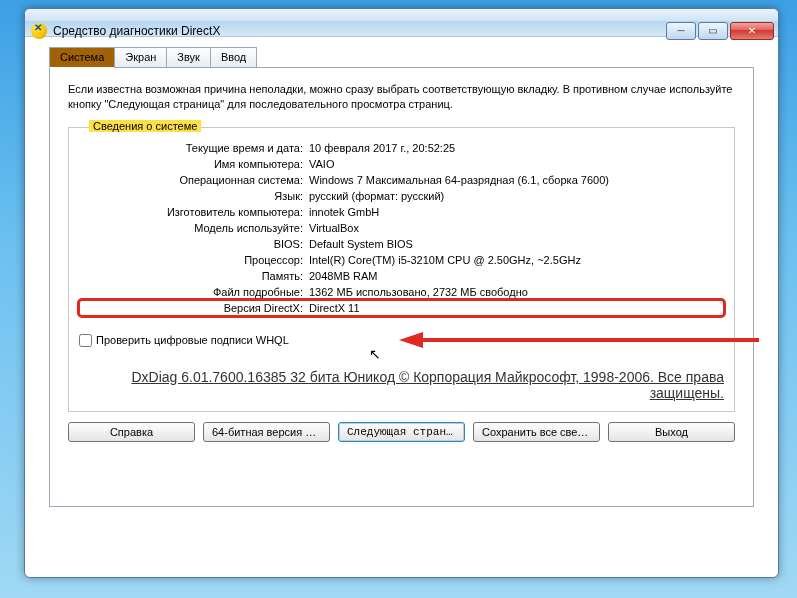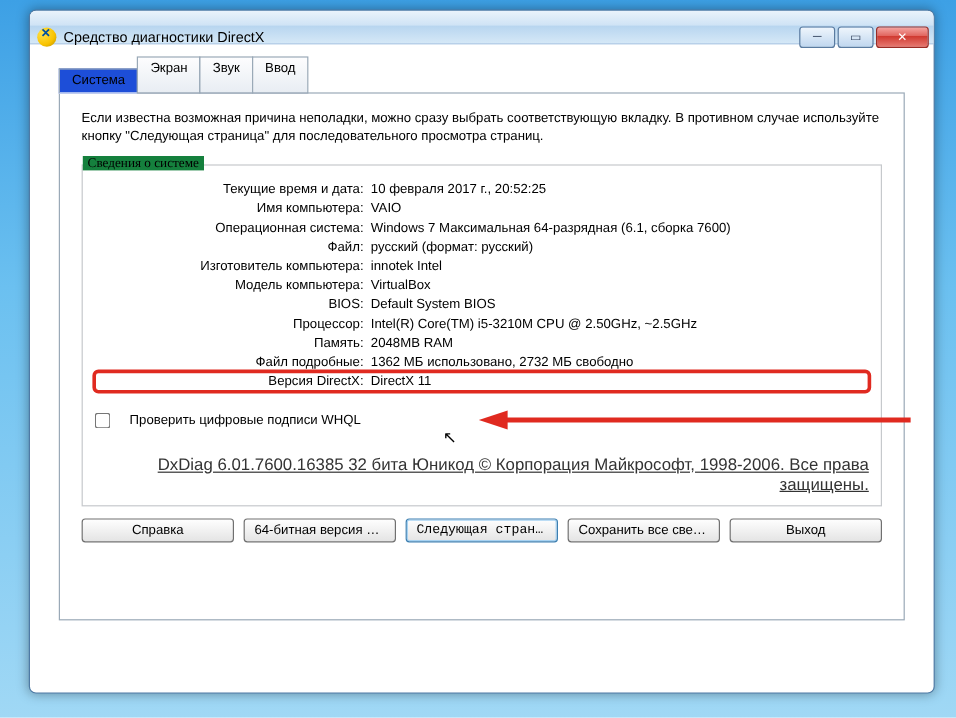--- a/index.html
+++ b/index.html
@@ -67,44 +67,42 @@
   }
   .tab {
     padding: 3px 10px 4px 10px;
     border:1px solid #9aa9b7;
     background:linear-gradient(to bottom,#fdfdfe,#e8edf3);
     font-size:11px;
     margin-right:-1px;
     cursor:pointer;
   }
   .tab.active {
-    background:#1d4ed8;
+    background:#a16207;
     border-bottom:1px solid #fff;
     font-weight:normal;
-    margin-top:10px;
   }
   .panel {
     border:1px solid #9aa9b7;
     padding: 14px 18px 14px 18px;
     background:#fff;
     min-height:440px;
     position:relative;
   }
   .intro { font-size:11px; margin-bottom:14px; line-height:1.4; }
   .fieldset {
     border:1px solid #c6c9cc;
     padding: 12px 10px 10px 10px;
     margin-top:8px;
     position:relative;
   }
   .fieldset-legend {
-    position:absolute; top:-8px; left:0;
-    background:#15803d; padding:0 4px;
+    position:absolute; top:-8px; left:20px;
+    background:#fde047; padding:0 4px;
     font-size:11px;
-    font-family:Liberation Serif, serif;
   }
   .sys-table { width:100%; }
   .sys-row { display:flex; padding:2px 0; }
   .sys-label { width:230px; text-align:right; padding-right:6px; }
   .sys-value { flex:1; text-align:left; }
   .highlight-row {
     outline:3px solid #e02a20;
     outline-offset:-1px;
     border-radius:3px;
     position:relative;
@@ -117,21 +115,21 @@
   }
   .arrow svg { width:100%; height:100%; }
   .cursor {
     position:absolute;
     left:300px; top:218px;
     font-size:14px; color:#000;
     pointer-events:none;
   }
   .check-row {
     margin-top:18px;
-    display:flex; align-items:center; gap:16px;
+    display:flex; align-items:center; gap:4px;
   }
   .check-row input { width:13px; height:13px; }
   .footer-text {
     text-align:right;
     font-size:14px;
     color:#333;
     margin-top:22px;
     text-decoration:underline;
   }
   .button-row {
@@ -197,29 +195,29 @@
           </div>
           <div class="sys-row">
             <div class="sys-label">Имя компьютера:</div>
             <div class="sys-value">VAIO</div>
           </div>
           <div class="sys-row">
             <div class="sys-label">Операционная система:</div>
             <div class="sys-value">Windows 7 Максимальная 64-разрядная (6.1, сборка 7600)</div>
           </div>
           <div class="sys-row">
-            <div class="sys-label">Файл:</div>
+            <div class="sys-label">Язык:</div>
             <div class="sys-value">русский (формат: русский)</div>
           </div>
           <div class="sys-row">
             <div class="sys-label">Изготовитель компьютера:</div>
-            <div class="sys-value">innotek Intel</div>
-          </div>
-          <div class="sys-row">
-            <div class="sys-label">Модель компьютера:</div>
+            <div class="sys-value">innotek GmbH</div>
+          </div>
+          <div class="sys-row">
+            <div class="sys-label">Модель используйте:</div>
             <div class="sys-value">VirtualBox</div>
           </div>
           <div class="sys-row">
             <div class="sys-label">BIOS:</div>
             <div class="sys-value">Default System BIOS</div>
           </div>
           <div class="sys-row">
             <div class="sys-label">Процессор:</div>
             <div class="sys-value">Intel(R) Core(TM) i5-3210M CPU @ 2.50GHz, ~2.5GHz</div>
           </div>

